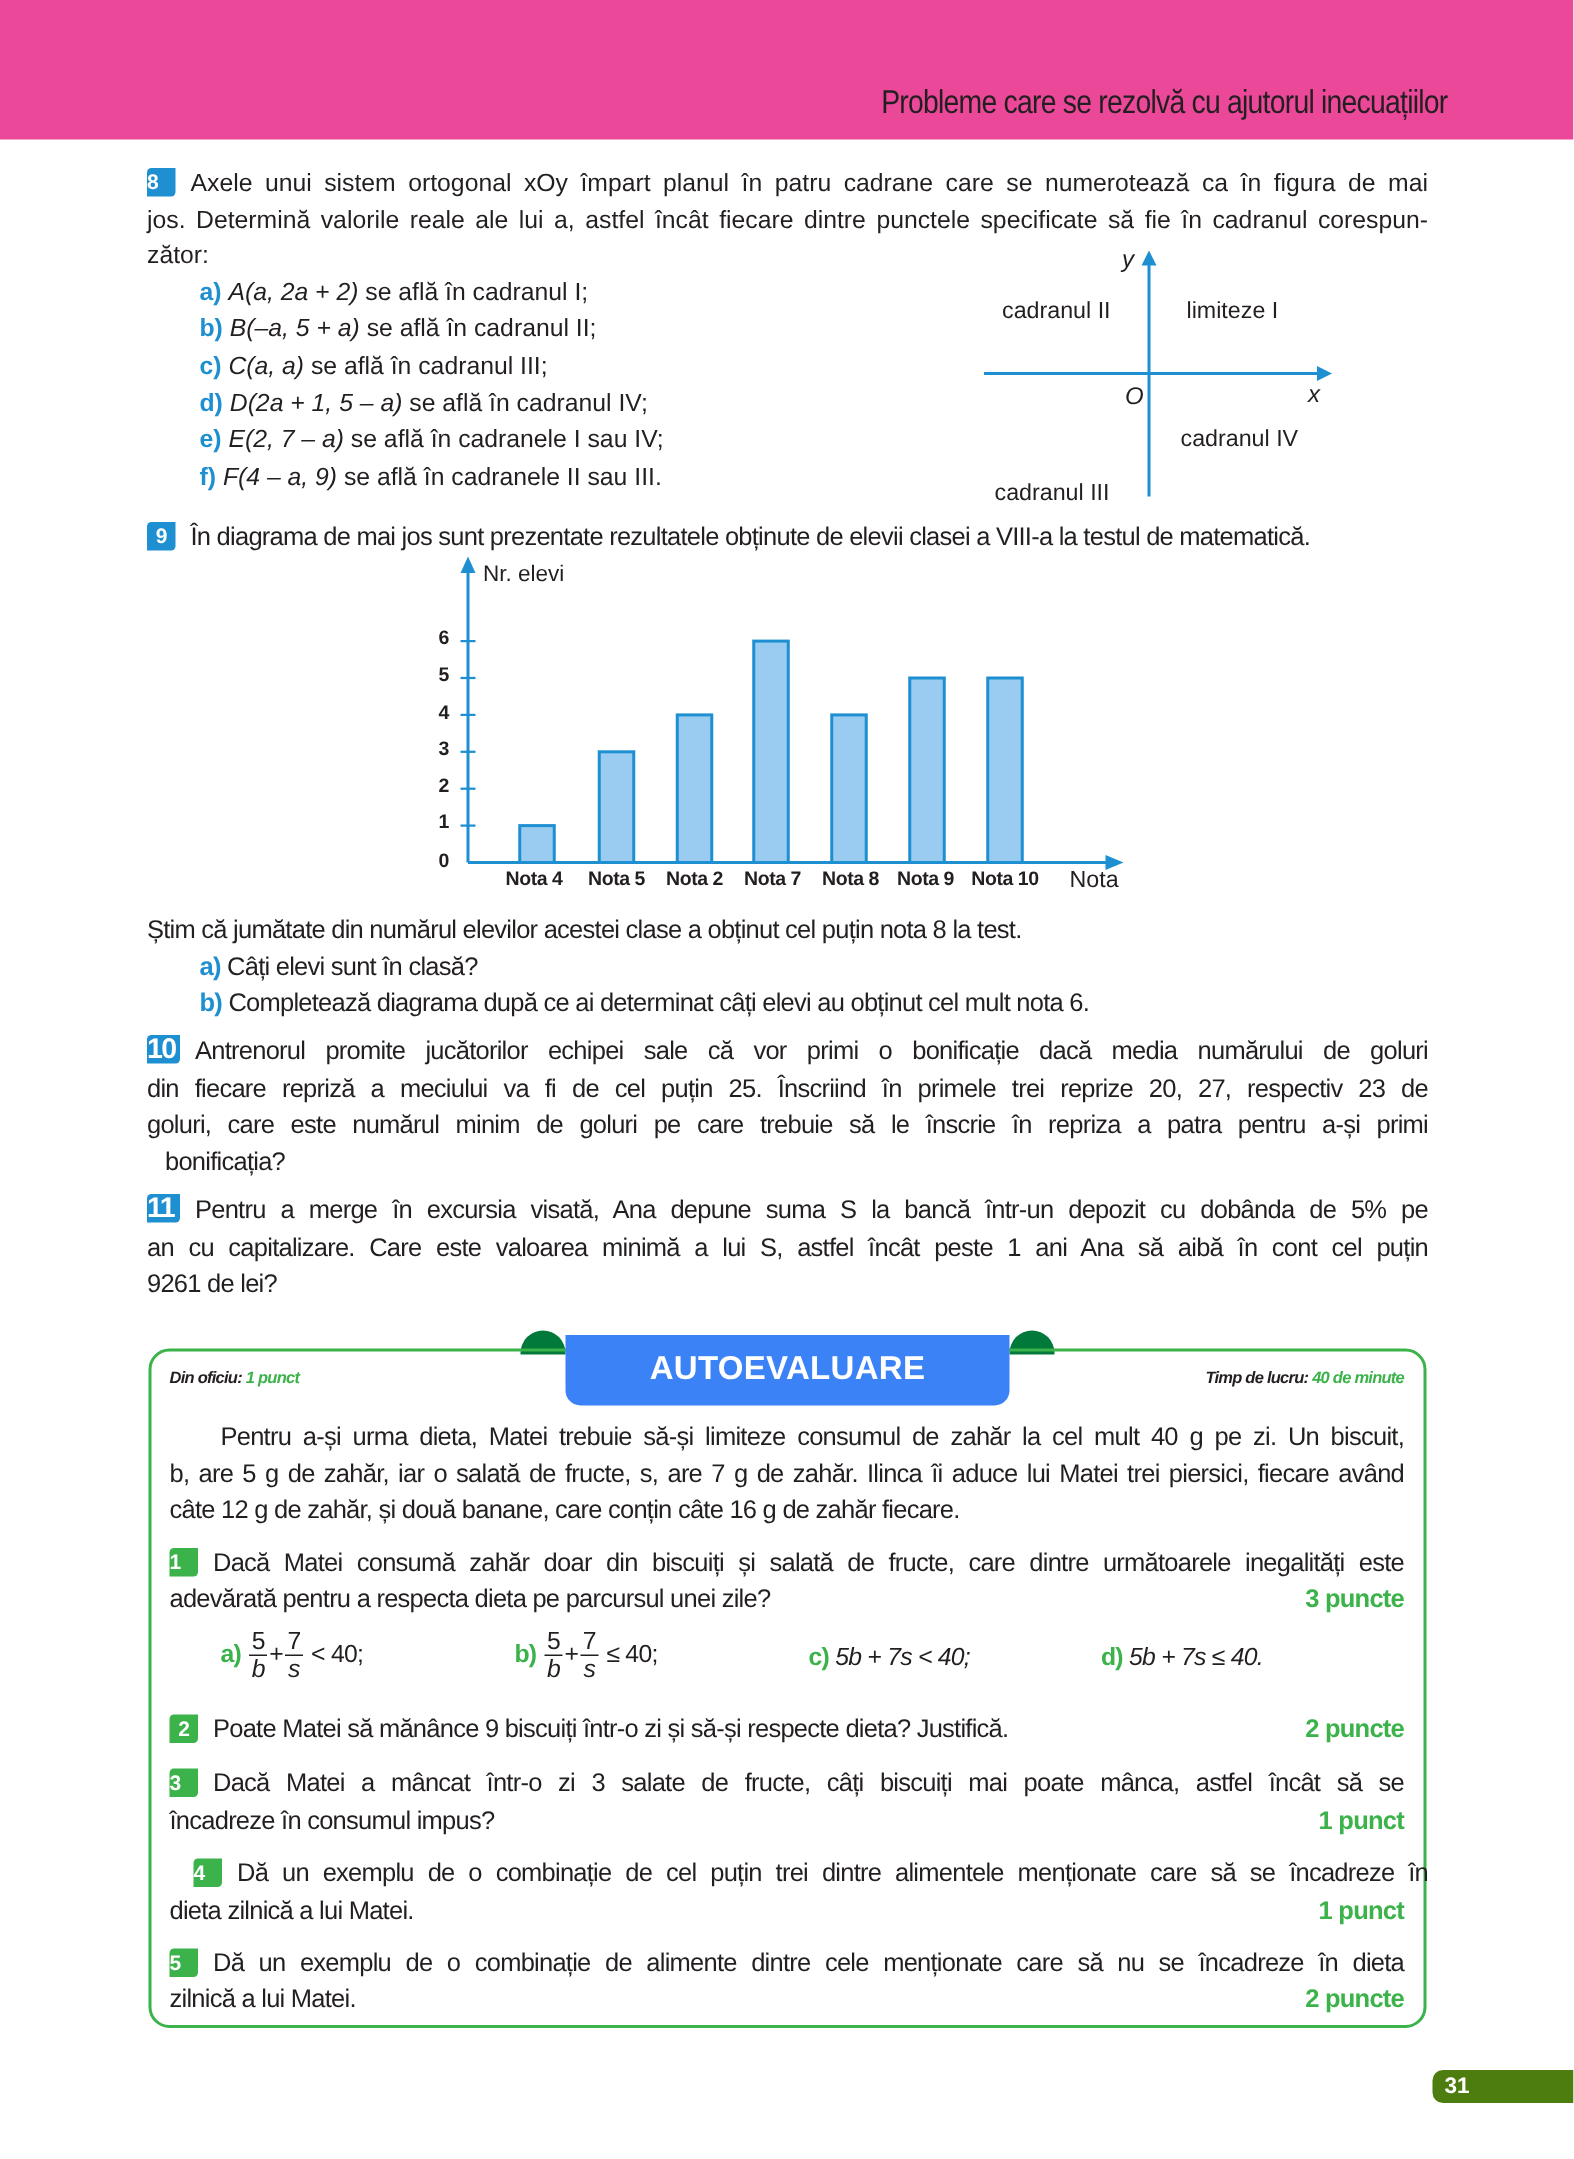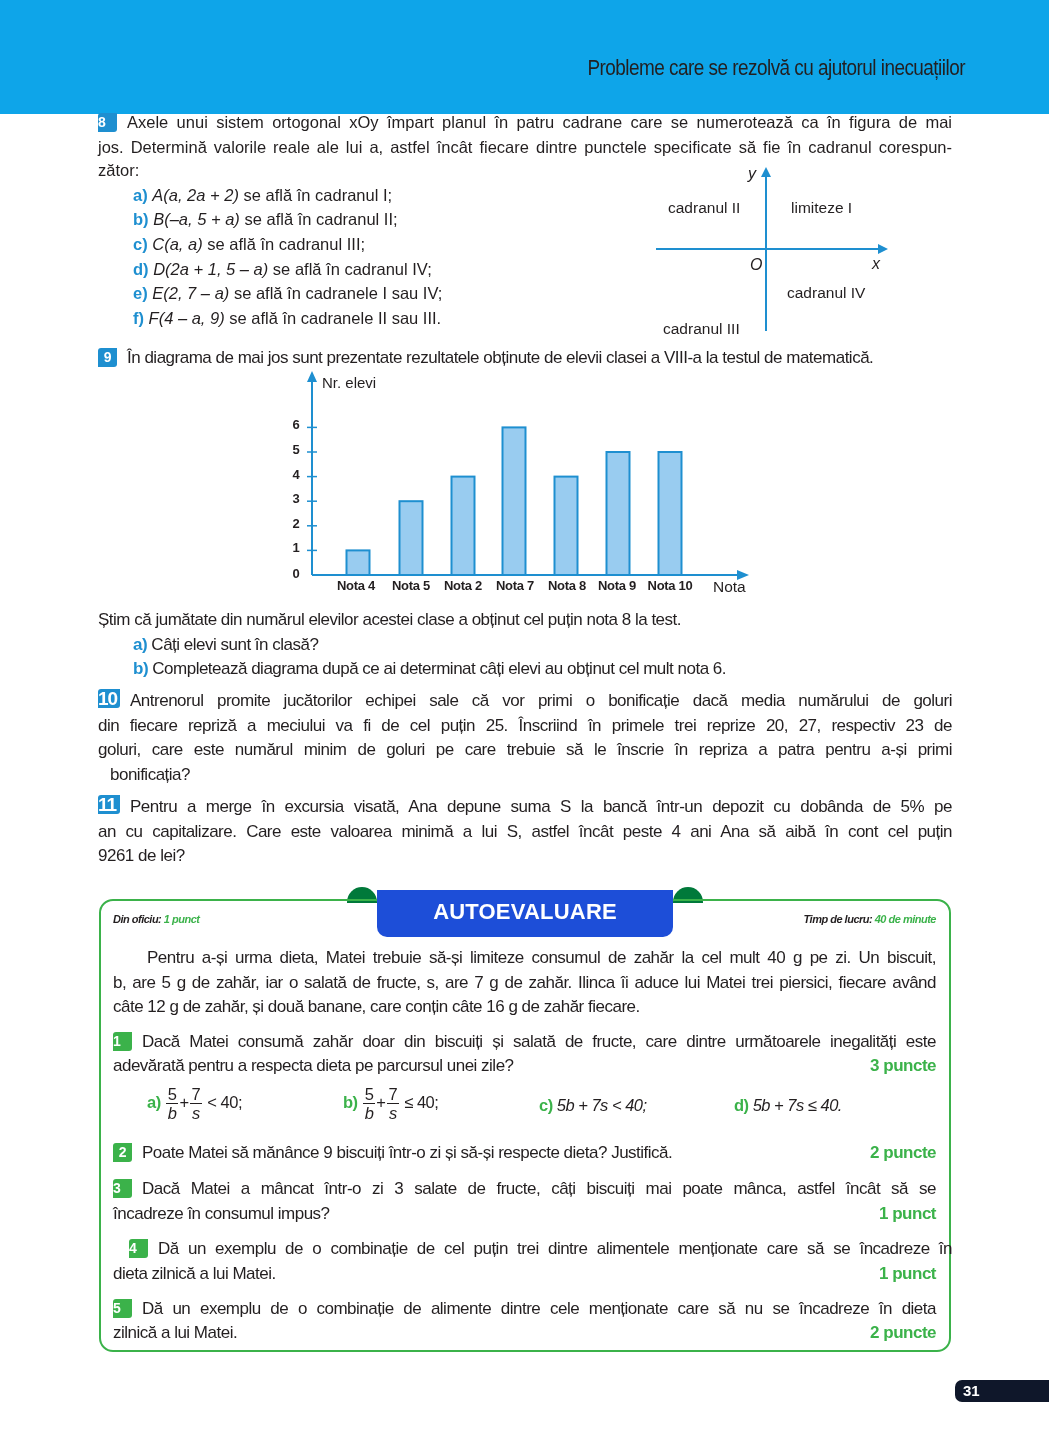--- a/index.html
+++ b/index.html
@@ -1,19 +1,19 @@
 <!DOCTYPE html>
 <html><head>
 <meta charset="utf-8">
 <style>
   * { box-sizing: border-box; margin: 0; padding: 0; }
   html, body { width: 1049px; height: 1439px; background: #ffffff; }
   body { position: relative; font-family: "Liberation Sans", sans-serif; color: #231f20; font-size: 16.5px; overflow: hidden; }
 
-  .header { position: absolute; left: 0; top: 0; width: 1049px; height: 114px; background: #0ea5e9; }
+  .header { position: absolute; left: 0; top: 0; width: 1049px; height: 93px; background: #ec4899; }
   .header-title { position: absolute; right: 84px; top: 55px; font-family: "Liberation Sans Narrow", "Liberation Sans", sans-serif; font-size: 22px; letter-spacing: -0.6px; transform: scaleX(0.86); transform-origin: right center; color: #231f20; }
 
   .text-line { position: absolute; left: 98px; width: 854px; line-height: 25px; white-space: nowrap; }
   .justify { text-align: justify; text-align-last: justify; }
   .cond { font-size: 17px; letter-spacing: -0.5px; }
 
   .badge { display: inline-block; width: 19px; height: 19px; border-radius: 3px 0 3px 0; background: #1e8fd0; color: #fff; font-weight: bold; font-size: 14px; text-align: center; line-height: 19px; margin-right: 10px; vertical-align: 1px; }
   .badge.green { background: #3bb24a; }
   .badge.wide { width: 22px; font-size: 19px; letter-spacing: -1px; }
 
@@ -29,31 +29,31 @@
   .quad .ax { position: absolute; font-style: italic; font-size: 16px; }
 
   
   .chart { position: absolute; left: 280px; top: 368px; width: 480px; height: 232px; }
   .chart .tick-label { position: absolute; left: 9px; width: 14px; font-size: 13px; font-weight: bold; text-align: center; }
   .chart .cat-label { position: absolute; top: 210px; font-size: 13px; font-weight: bold; text-align: center; width: 60px; white-space: nowrap; letter-spacing: -0.3px; }
   .chart .axis-title { position: absolute; font-size: 15px; white-space: nowrap; }
 
   
   .ae-box { position: absolute; left: 99px; top: 899px; width: 852px; height: 453px; border: 2.5px solid #3bb24a; border-radius: 14px; }
-  .ae-tab { position: absolute; left: 377px; top: 890px; width: 296px; height: 47px; background: #1d4ed8; border-radius: 0 0 10px 10px; text-align: center; color: #fff; font-size: 22px; font-weight: bold; line-height: 44px; letter-spacing: 0.2px; }
+  .ae-tab { position: absolute; left: 377px; top: 890px; width: 296px; height: 47px; background: #3b82f6; border-radius: 0 0 10px 10px; text-align: center; color: #fff; font-size: 22px; font-weight: bold; line-height: 44px; letter-spacing: 0.2px; }
   .ae-ear { position: absolute; top: 887px; width: 30px; height: 16px; background: #00793a; border-radius: 16px 16px 0 0; }
   .ae-head { position: absolute; top: 913px; font-weight: bold; font-size: 11px; white-space: nowrap; font-style: italic; }
   .pts { position: absolute; right: 113px; color: #3bb24a; font-weight: bold; white-space: nowrap; line-height: 25px; }
 
   .frac { display: inline-block; vertical-align: middle; text-align: center; font-style: italic; line-height: 18px; margin: 0 1px; }
   .frac span { display: block; }
   .frac .num { font-style: normal; border-bottom: 1px solid #231f20; padding: 0 2px; }
   .opt { position: absolute; top: 1085px; white-space: nowrap; font-size: 16.5px; }
 
-  .page-num { position: absolute; left: 955px; top: 1380px; width: 94px; height: 22px; background: #0f172a; border-radius: 7px 0 0 7px; color: #fff; font-weight: bold; font-size: 15px; line-height: 22px; padding-left: 8px; }
+  .page-num { position: absolute; left: 955px; top: 1380px; width: 94px; height: 22px; background: #4d7c0f; border-radius: 7px 0 0 7px; color: #fff; font-weight: bold; font-size: 15px; line-height: 22px; padding-left: 8px; }
 </style>
 </head>
 <body>
 
 <div class="header">
   <div class="header-title">Probleme care se rezolvă cu ajutorul inecuațiilor</div>
 </div>
 
 <div class="text-line justify" style="top:110px;"><span class="badge">8</span><span>Axele unui sistem ortogonal xOy împart planul în patru cadrane care se numerotează ca în figura de mai</span></div>
 <div class="text-line justify" style="top:135px;">jos. Determină valorile reale ale lui a, astfel încât fiecare dintre punctele specificate să fie în cadranul corespun-</div>
@@ -125,21 +125,21 @@
 <div class="text-line cond" style="top:607px;">Știm că jumătate din numărul elevilor acestei clase a obținut cel puțin nota 8 la test.</div>
 <div class="sub-line cond" style="top:632px;"><span class="lbl-blue">a)</span> <span>Câți elevi sunt în clasă?</span></div>
 <div class="sub-line cond" style="top:656px;"><span class="lbl-blue">b)</span> <span>Completează diagrama după ce ai determinat câți elevi au obținut cel mult nota 6.</span></div>
 
 <div class="text-line justify cond" style="top:688px;"><span class="badge wide">10</span><span>Antrenorul promite jucătorilor echipei sale că vor primi o bonificație dacă media numărului de goluri</span></div>
 <div class="text-line justify cond" style="top:713px;">din fiecare repriză a meciului va fi de cel puțin 25. Înscriind în primele trei reprize 20, 27, respectiv 23 de</div>
 <div class="text-line justify cond" style="top:737px;">goluri, care este numărul minim de goluri pe care trebuie să le înscrie în repriza a patra pentru a-și primi</div>
 <div class="text-line cond" style="top:762px;margin-left:12px;">bonificația?</div>
 
 <div class="text-line justify cond" style="top:794px;"><span class="badge wide">11</span><span>Pentru a merge în excursia visată, Ana depune suma S la bancă într-un depozit cu dobânda de 5% pe</span></div>
-<div class="text-line justify cond" style="top:819px;">an cu capitalizare. Care este valoarea minimă a lui S, astfel încât peste 4 ani Ana să aibă în cont cel puțin</div>
+<div class="text-line justify cond" style="top:819px;">an cu capitalizare. Care este valoarea minimă a lui S, astfel încât peste 1 ani Ana să aibă în cont cel puțin</div>
 <div class="text-line cond" style="top:843px;">9261 de lei?</div>
 
 <div class="ae-ear" style="left:347px;"></div>
 <div class="ae-ear" style="left:673px;"></div>
 <div class="ae-box"></div>
 <div class="ae-tab">AUTOEVALUARE</div>
 
 <div class="ae-head cond" style="left:113px;"><span>Din oficiu:</span> <span class="lbl-green">1 punct</span></div>
 <div class="ae-head cond" style="right:113px;"><span>Timp de lucru:</span> <span class="lbl-green">40 de minute</span></div>
 

